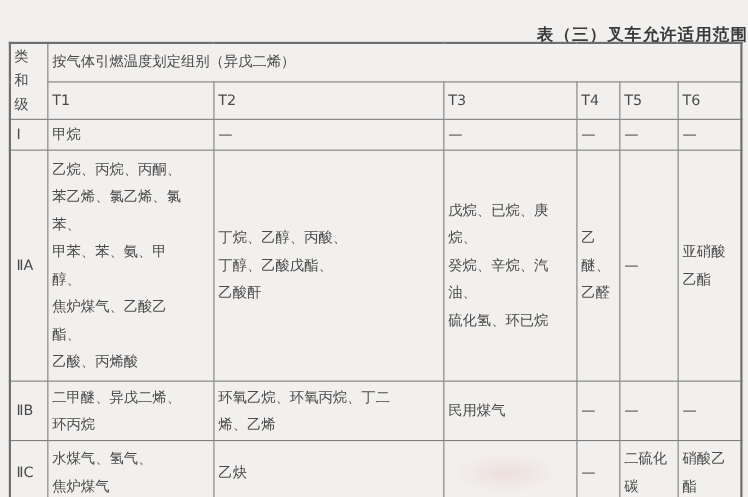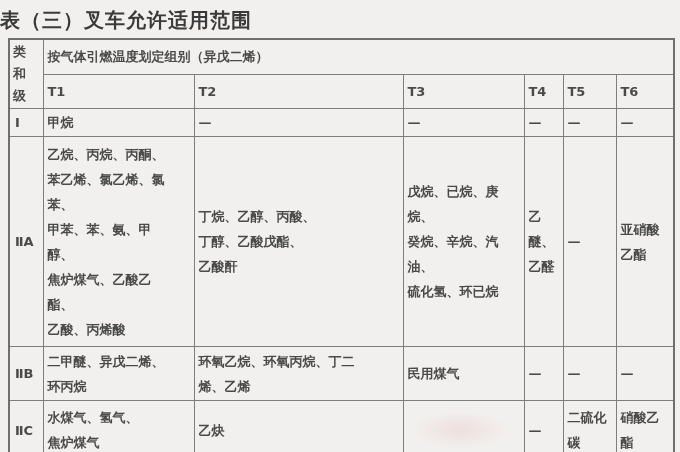--- a/index.html
+++ b/index.html
@@ -8,40 +8,40 @@
     background: #f2f0ee;
     font-family: "DejaVu Sans", "Liberation Sans", sans-serif;
     overflow: hidden;
   }
   .page {
     position: relative;
     width: 680px; height: 452px;
   }
   .title {
     position: absolute;
-    top: 7px; left: 0; width: 680px;
-    text-align: left;
-    font-size: 20px;
+    top: 22px; left: 0; width: 680px;
+    text-align: right;
+    font-size: 15px;
     font-weight: 600;
     color: #3a3a3a;
     letter-spacing: 1px;
   }
   table.range-table {
     position: absolute;
     top: 38px; left: 8px;
     width: 665px; height: 409px;
     border-collapse: collapse;
     table-layout: fixed;
     border: 2px solid #6f6f6f;
   }
   .range-table td, .range-table th {
     border: 1px solid #7e7e7e;
     padding: 1px 4px;
     font-size: 13px;
-    font-weight: bold;
+    font-weight: normal;
     color: #4a4a4a;
     text-align: left;
     vertical-align: middle;
     white-space: pre-line;
     line-height: 25px;
     overflow: hidden;
   }
   .range-table .hdr-row1 td, .range-table .hdr-row1 th { line-height: 20px; }
   .range-table .hdr-row2 th { line-height: 20px; }
   .corner-cell { line-height: 22px !important; padding-left: 3px !important; }

